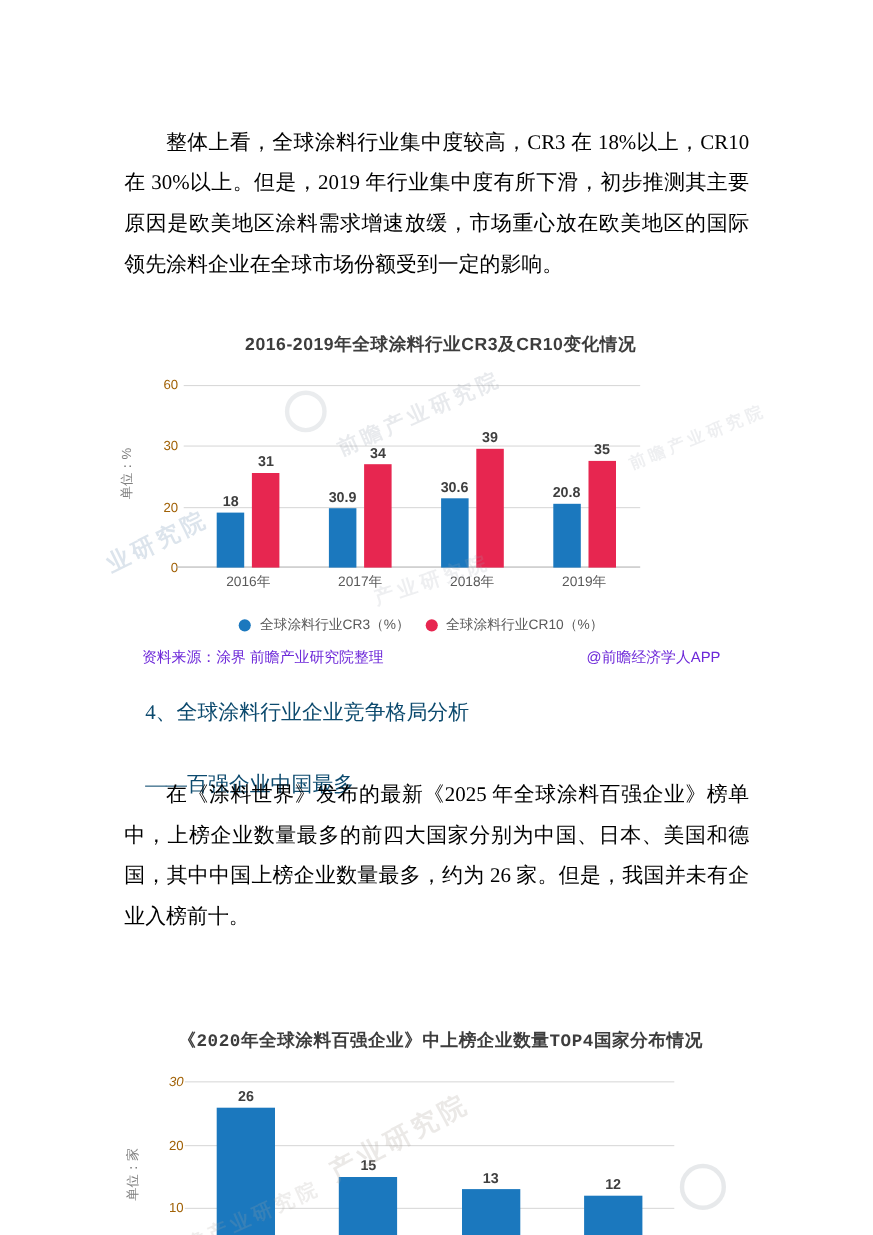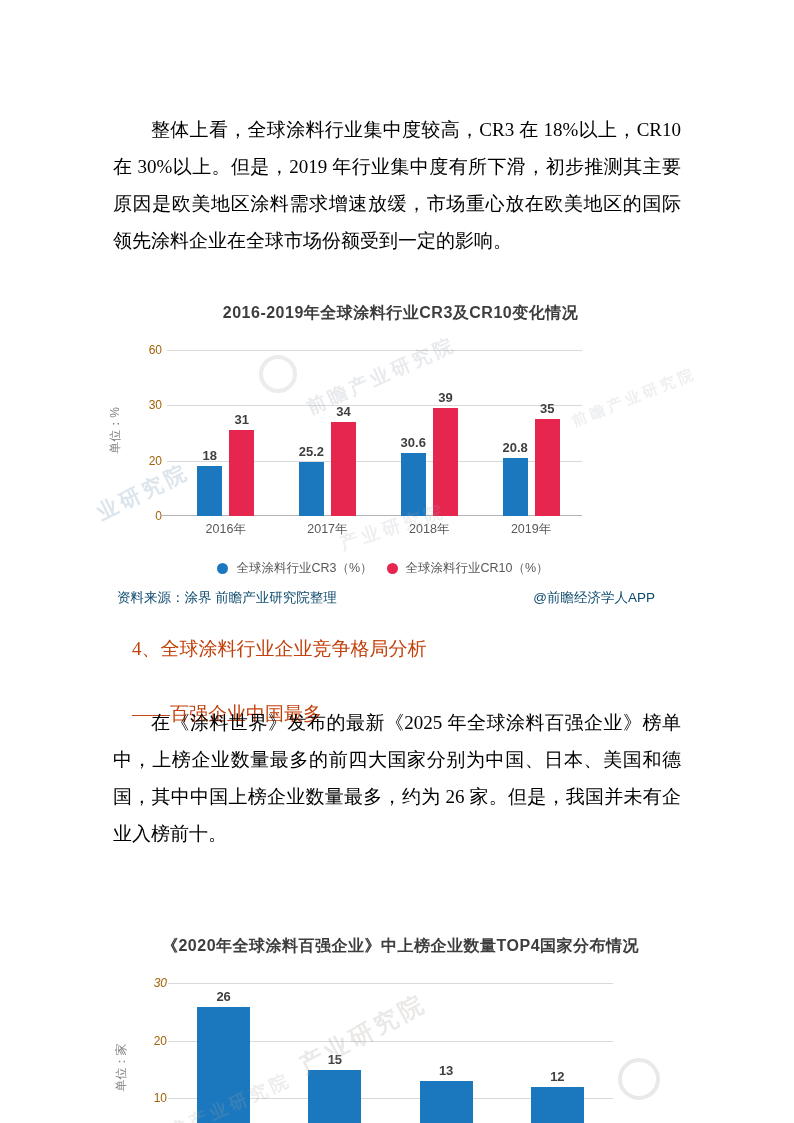--- a/index.html
+++ b/index.html
@@ -9,21 +9,21 @@
     font-family:"Liberation Serif","DejaVu Serif",serif;
   }
   
   .bodytext{
     position:absolute;left:113px;width:568px;margin:0;
     font-size:19px;line-height:37px;color:#000;
     text-align:justify;text-indent:2em;
   }
   .heading{
     position:absolute;left:113px;width:568px;margin:0;
-    font-size:19px;line-height:37px;color:#c2410c;text-indent:19px;
+    font-size:19px;line-height:37px;color:#0c4a6e;text-indent:19px;
     font-weight:normal;
   }
   
   .chart{position:absolute;left:113px;width:575px;font-family:"Liberation Sans","DejaVu Sans",sans-serif;}
   .ctitle{position:absolute;top:10px;left:0;right:0;text-align:center;
     font-size:16px;font-weight:bold;color:#3d3d3d;letter-spacing:0.5px;}
   .ylab{position:absolute;transform:rotate(-90deg);transform-origin:center;
     white-space:nowrap;font-size:12px;color:#7f7f7f;}
   .tick{position:absolute;width:49px;text-align:right;font-size:12px;color:#a16207;line-height:16px;}
   .plot{position:absolute;}
@@ -35,21 +35,21 @@
     height:100%;position:relative;}
   .bars{display:flex;align-items:flex-end;gap:7px;}
   .barwrap{display:flex;flex-direction:column;align-items:center;}
   .val{font-size:13px;font-weight:bold;color:#3f3f3f;margin-bottom:3px;white-space:nowrap;}
   .bar{width:25px;}
   .xlab{position:absolute;top:100%;margin-top:5px;font-size:12.5px;color:#595959;white-space:nowrap;}
   .legend{position:absolute;left:0;right:35px;display:flex;justify-content:center;gap:14px;}
   .lgitem{display:flex;align-items:center;gap:8px;}
   .dot{width:11px;height:11px;border-radius:50%;display:inline-block;}
   .lgtext{font-size:12.5px;color:#595959;}
-  .srcrow{position:absolute;left:4px;right:0;font-size:13.5px;color:#0c4a6e;}
+  .srcrow{position:absolute;left:16px;right:0;font-size:13.5px;color:#6d28d9;}
   .srcrow .attr{position:absolute;right:33px;top:0;}
   
   .wm{position:absolute;white-space:nowrap;font-weight:bold;pointer-events:none;}
   .wmring{position:absolute;border-radius:50%;pointer-events:none;}
 </style>
 </head>
 <body>
 
 <p class="bodytext" style="top:111px;">整体上看，全球涂料行业集中度较高，CR3 在 18%以上，CR10 在 30%以上。但是，2019 年行业集中度有所下滑，初步推测其主要原因是欧美地区涂料需求增速放缓，市场重心放在欧美地区的国际领先涂料企业在全球市场份额受到一定的影响。</p>
 
@@ -77,21 +77,21 @@
             <div class="barwrap">
               <div class="val">31</div>
               <div class="bar" style="height: 85.7667px; width: 25px; background: rgb(231, 38, 80);"></div>
             </div>
           </div>
           <div class="xlab">2016年</div>
         </div>
         <div class="group">
           <div class="bars">
             <div class="barwrap">
-              <div class="val">25.2</div>
+              <div class="val">30.9</div>
               <div class="bar" style="height: 54.5033px; width: 25px; background: rgb(27, 120, 190);"></div>
             </div>
             <div class="barwrap">
               <div class="val">34</div>
               <div class="bar" style="height: 94.0667px; width: 25px; background: rgb(231, 38, 80);"></div>
             </div>
           </div>
           <div class="xlab">2017年</div>
         </div>
         <div class="group">
@@ -142,21 +142,21 @@
     <div class="wm" style="left: 225px; top: 222px; font-size: 18px; color: rgba(160, 165, 175, 0.18); transform: rotate(-18deg); letter-spacing: 4px;">产业研究院</div>
     <div class="wm" style="left: 455px; top: 95px; font-size: 15px; color: rgba(160, 165, 175, 0.18); transform: rotate(-22deg); letter-spacing: 4px;">前瞻产业研究院</div>
   </div>
 
 <p class="heading" style="top:630px;">4、全球涂料行业企业竞争格局分析</p>
 <p class="heading" style="top:667px;margin-top:28px;">——百强企业中国最多</p>
 
 <p class="bodytext" style="top:704px;">在《涂料世界》发布的最新《2025 年全球涂料百强企业》榜单中，上榜企业数量最多的前四大国家分别为中国、日本、美国和德国，其中中国上榜企业数量最多，约为 26 家。但是，我国并未有企业入榜前十。</p>
 
 <div class="chart" id="chart2" style="top:923px;height:200px;overflow:hidden;">
-  <div class="ctitle" style="top:13px;">《2020年全球涂料百强企业》中上榜企业数量TOP4国家分布情况</div>
+  <div class="ctitle" style="top:13px;font-family:Liberation Mono, monospace;">《2020年全球涂料百强企业》中上榜企业数量TOP4国家分布情况</div>
   <div class="ylab" style="left:-16px;top:136px;">单位：家</div>
   <div id="ticks2">
       <div class="tick" style="left: 5px; top: 167px;">10</div>
       <div class="tick" style="left: 5px; top: 109.5px;">20</div>
       <div class="tick" style="left: 5px; top: 52px; font-style: italic;">30</div>
     </div>
   <div class="plot" id="plot2" style="left:55px;top:60px;width:445px;height:173px;">
       <div class="grid" style="top: 115px;"></div>
       <div class="grid" style="top: 57.5px;"></div>
       <div class="grid" style="top: 0px;"></div>

